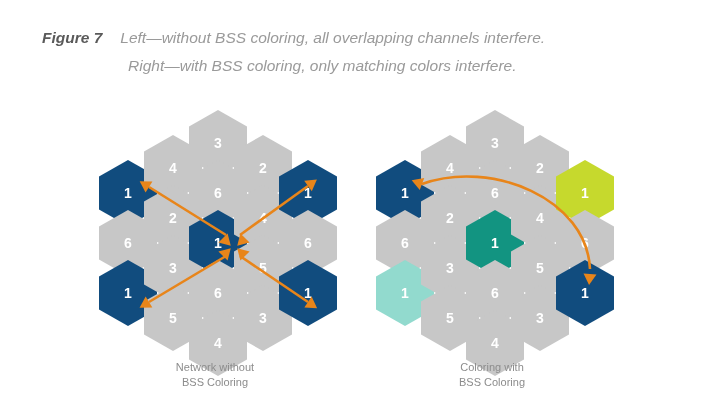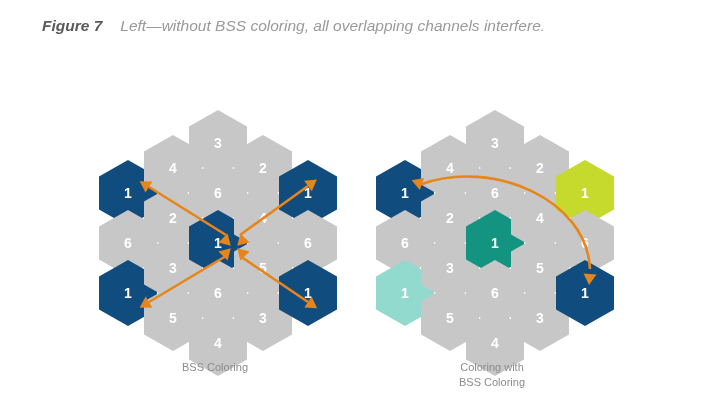--- a/index.html
+++ b/index.html
@@ -12,21 +12,21 @@
     height: 410px;
     overflow: hidden;
     font-family: "Liberation Sans", sans-serif;
     position: relative;
   }
 
   
   #caption-block {
     position: absolute;
     left: 0;
-    top: 12px;
+    top: 24px;
     width: 562px;
   }
   .caption-line {
     display: block;
     text-align: left;
     font-size: 15.5px;
     line-height: 28px;
     color: #9a9a9a;
     font-style: italic;
     white-space: pre;
@@ -118,20 +118,21 @@
     line-height: 15px;
     font-family: "Liberation Sans", sans-serif;
   }
   .cluster-caption span { display: block; }
 </style>
 </head>
 <body>
 
 <div id="caption-block">
   <div class="caption-line line1"><span id="figure-label">Figure 7</span><span id="figure-gap"></span><span>Left—without BSS coloring, all overlapping channels interfere.</span></div>
+  <div class="caption-line line2"><span>Right—with BSS coloring, only matching colors interfere.</span></div>
 </div>
 
 <div id="diagram-area">
 
   <div class="cluster" id="cluster-left">
     <div class="hex-field" id="hex-field-left">
         <div class="hex c-blue" style="left: 4px; top: 56px;">
           <span class="hex-label">1</span>
         </div>
         <div class="hex c-gray" style="left: 4px; top: 106px;">
@@ -197,20 +198,21 @@
         <line x1="131" y1="152" x2="54" y2="198" stroke="#e8851a" stroke-width="2.6"></line>
         <polygon points="0,-6.5 0,6.5 11,0" fill="#e8851a" transform="translate(54,198) rotate(149.145795494103)"></polygon>
         <line x1="145" y1="152" x2="213" y2="198" stroke="#e8851a" stroke-width="2.6"></line>
         <polygon points="0,-6.5 0,6.5 11,0" fill="#e8851a" transform="translate(213,198) rotate(34.07719528013074)"></polygon>
         <polygon points="0,-6.5 0,6.5 11,0" fill="#e8851a" transform="translate(128,134) rotate(45)"></polygon>
         <polygon points="0,-6.5 0,6.5 11,0" fill="#e8851a" transform="translate(150,134) rotate(135)"></polygon>
         <polygon points="0,-6.5 0,6.5 11,0" fill="#e8851a" transform="translate(128,152) rotate(-45)"></polygon>
         <polygon points="0,-6.5 0,6.5 11,0" fill="#e8851a" transform="translate(150,152) rotate(-135)"></polygon>
       </svg>
     <div class="cluster-caption">
+      <span>Network without</span>
       <span>BSS Coloring</span>
     </div>
   </div>
 
   <div class="cluster" id="cluster-right">
     <div class="hex-field" id="hex-field-right">
         <div class="hex c-blue" style="left: 4px; top: 56px;">
           <span class="hex-label">1</span>
         </div>
         <div class="hex c-gray" style="left: 4px; top: 106px;">

